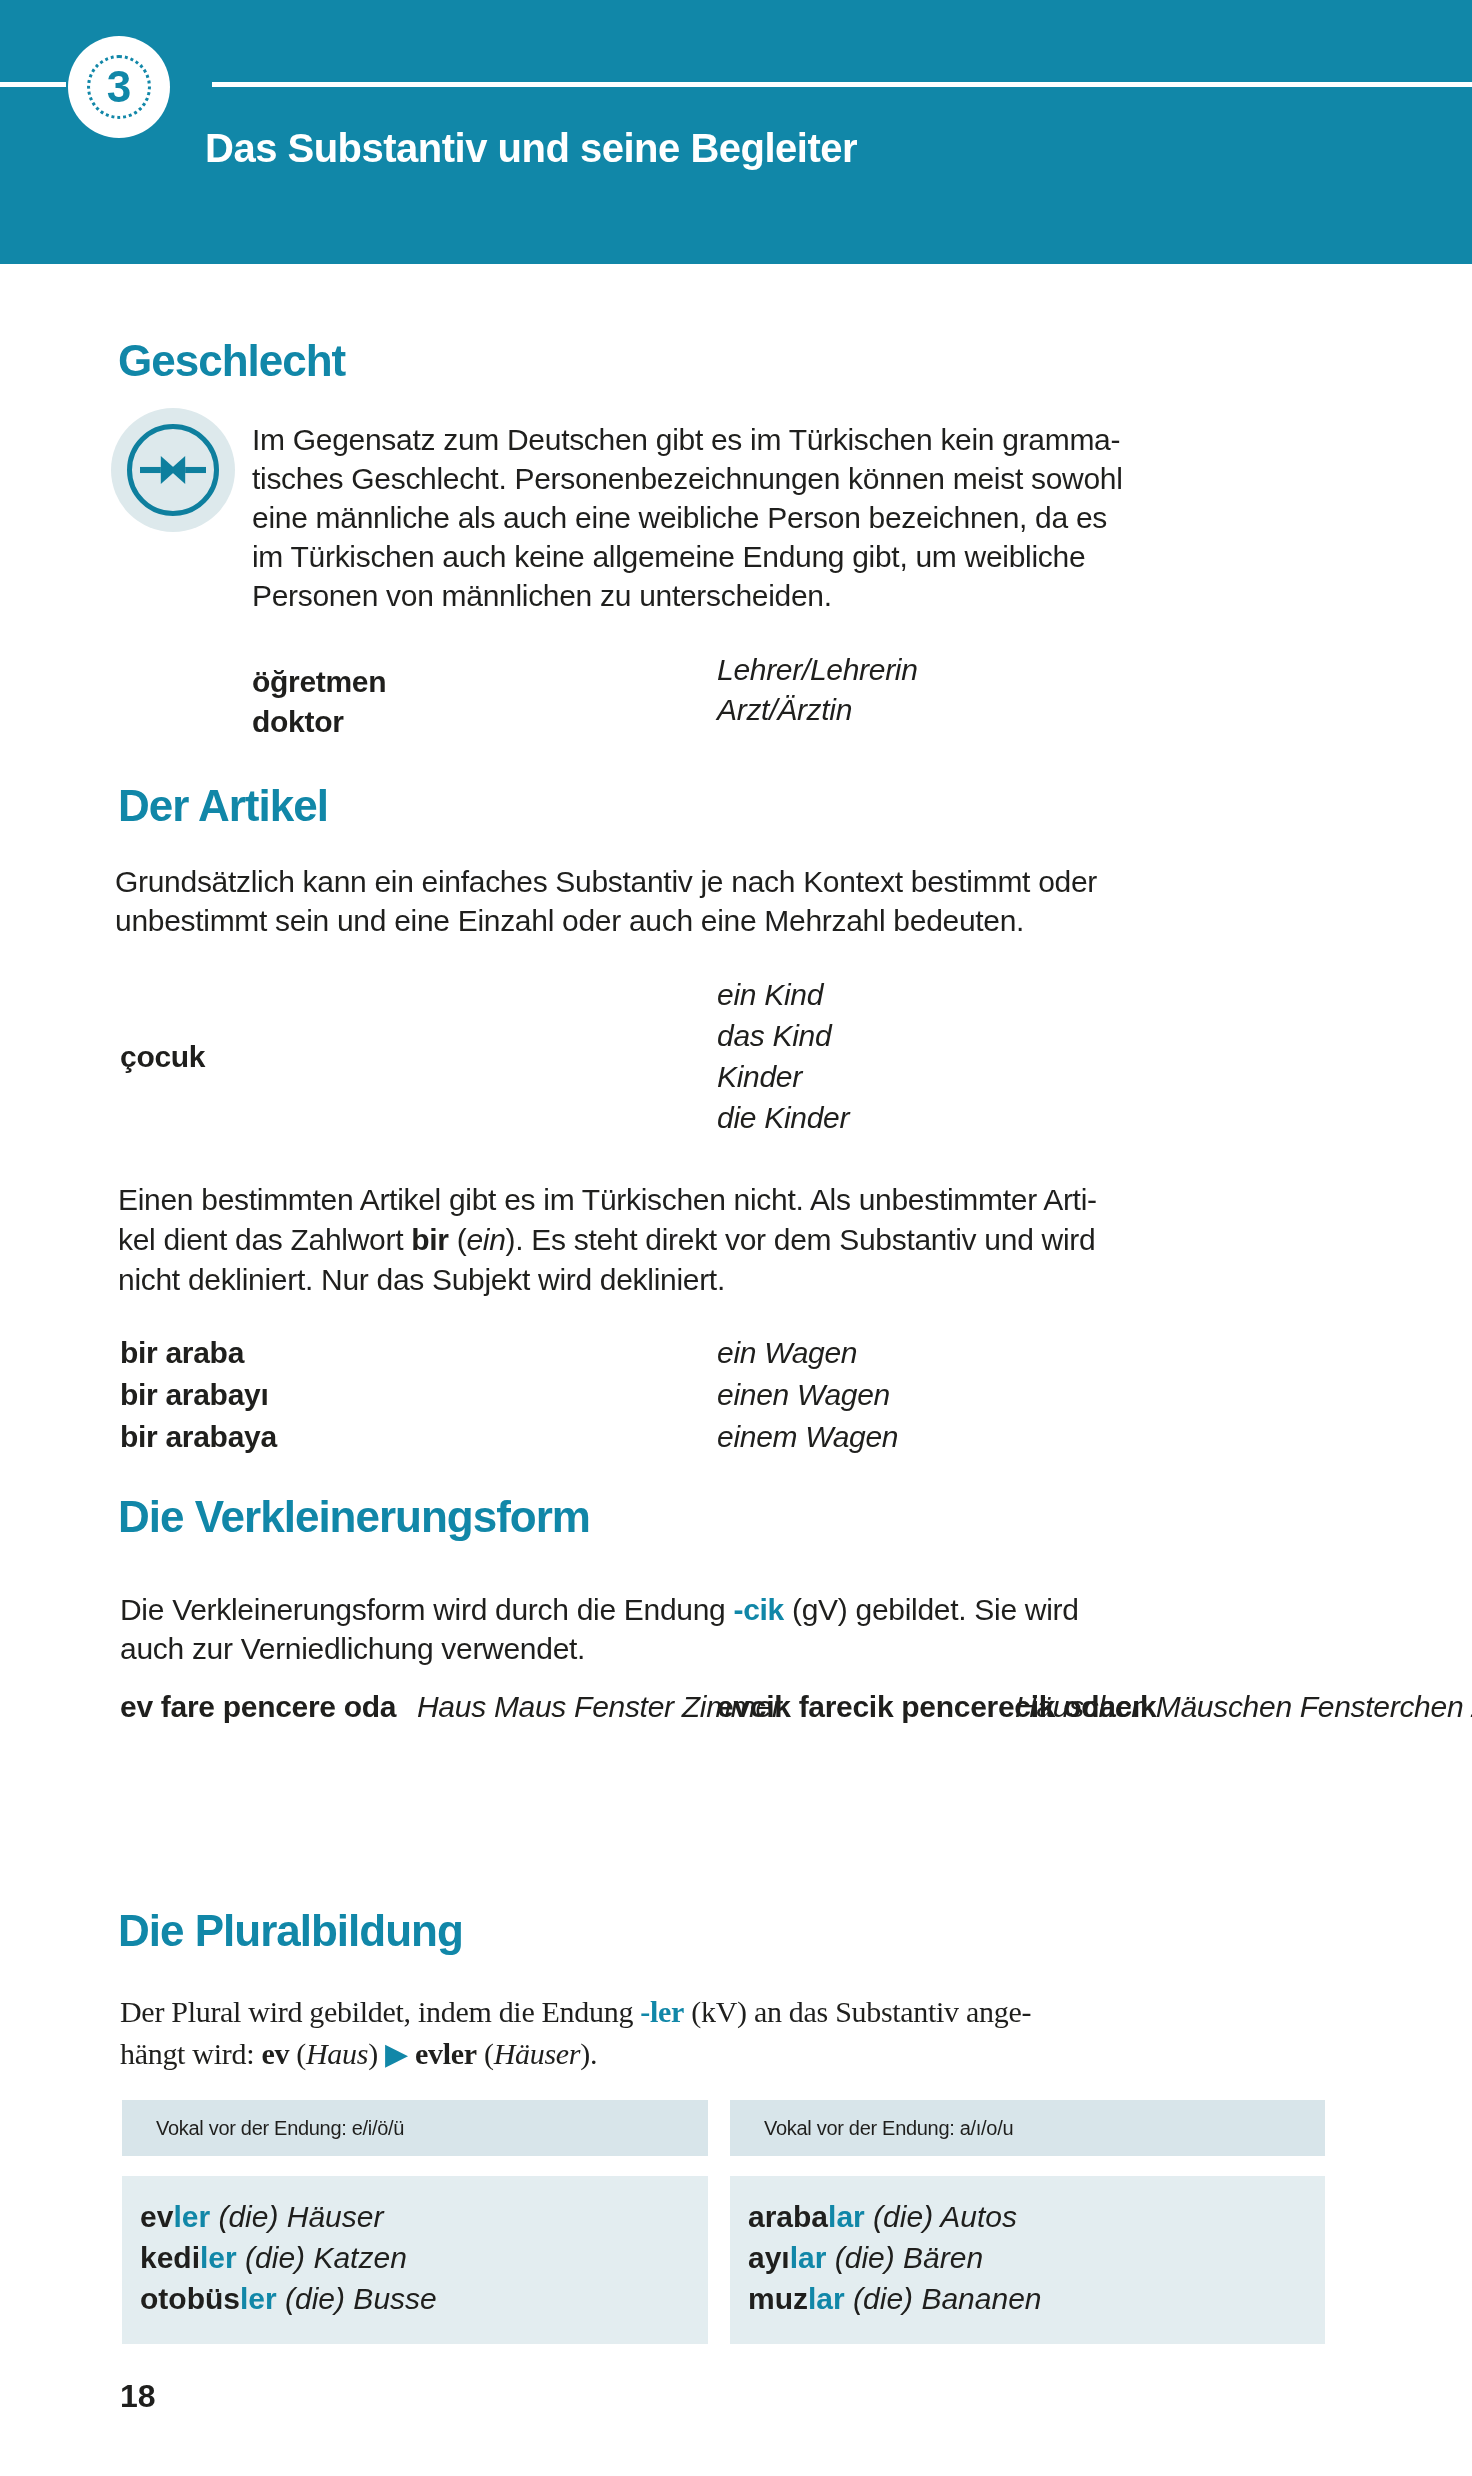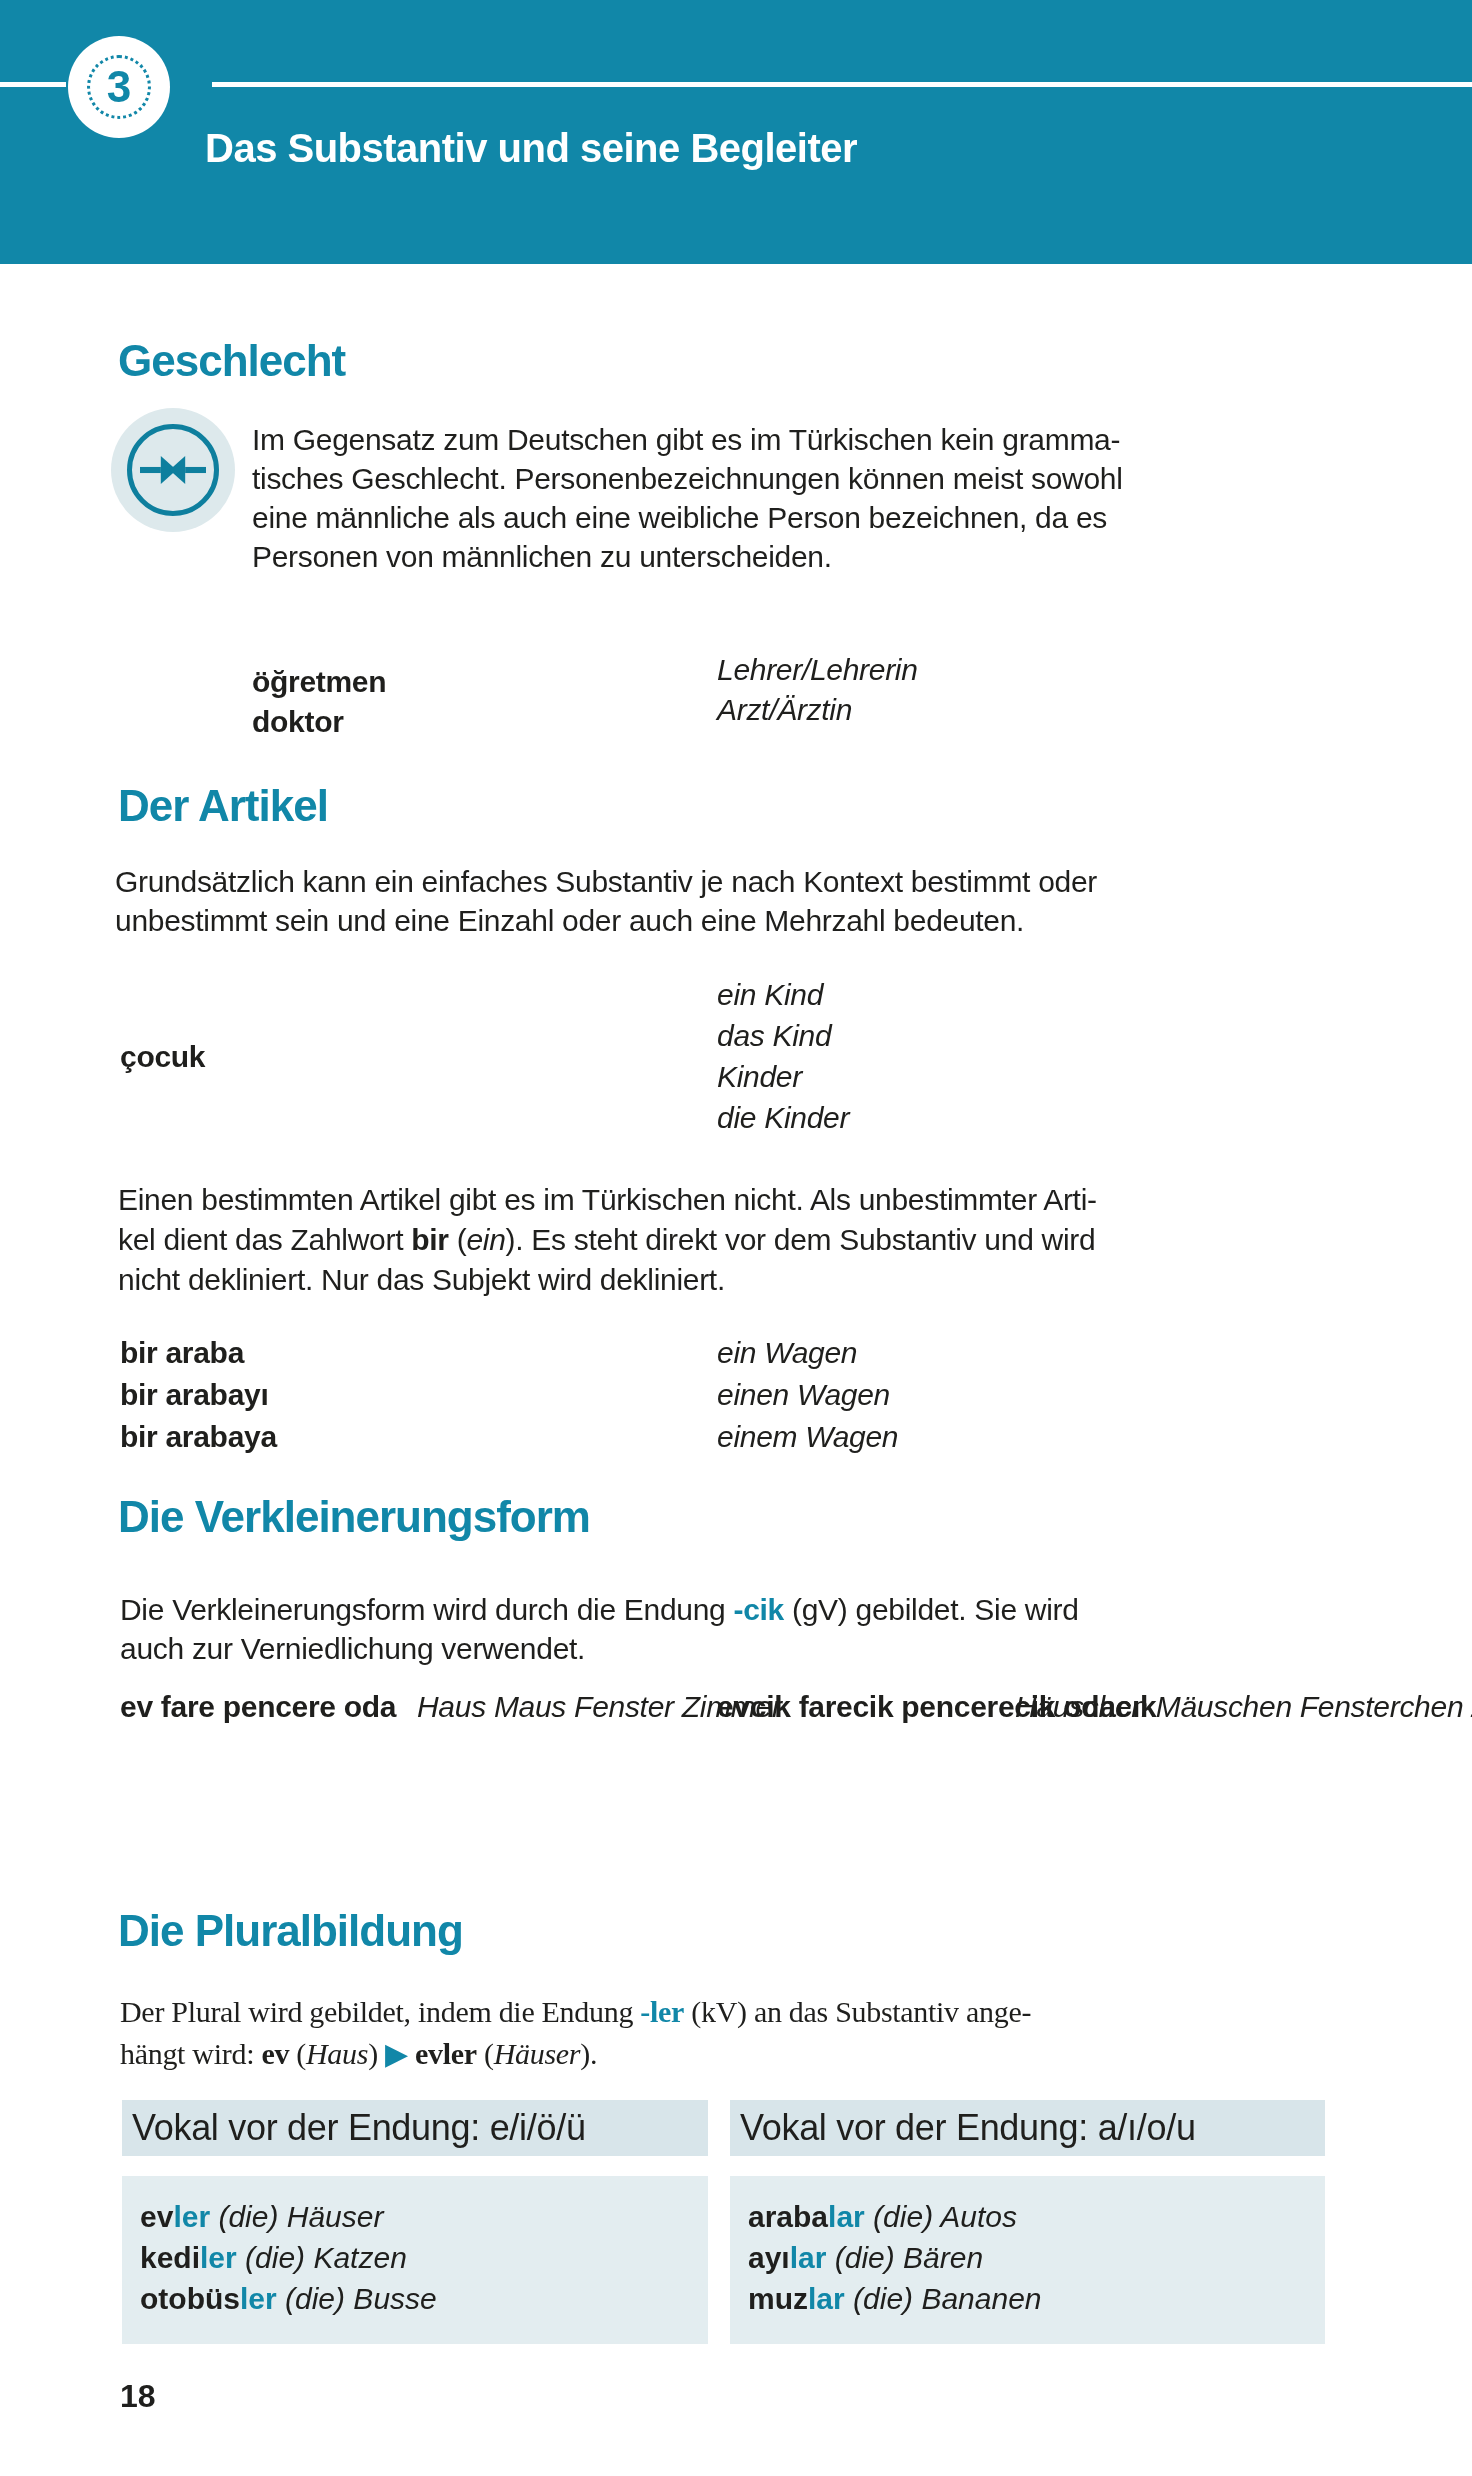--- a/index.html
+++ b/index.html
@@ -60,21 +60,21 @@
   .col .ln{display:block;}
 
   
   .dim-col{position:absolute;top:1688px;line-height:37px;white-space:nowrap;}
   #dim-c1{left:120px;}
   #dim-c2{left:417px;}
   #dim-c3{left:717px;}
   #dim-c4{left:1015px;}
 
   
-  .vokal-header{position:absolute;top:2100px;height:56px;background:var(--box-header);display:flex;align-items:center;padding-left:10px;font-size:36px;letter-spacing:-0.3px;}
+  .vokal-header{position:absolute;top:2100px;height:56px;background:var(--box-header);display:flex;align-items:center;padding-left:34px;font-size:20px;letter-spacing:-0.3px;}
   .vokal-body{position:absolute;top:2176px;height:168px;background:var(--box-body);padding:20px 0 0 18px;line-height:41px;font-size:30px;white-space:nowrap;}
   #box-l-h,#box-l-b{left:122px;width:586px;}
   #box-r-h,#box-r-b{left:730px;width:595px;}
   .vokal-body .ln{display:block;}
 
   
   .sg-r{font-style:normal;}
   .sg-b{font-weight:bold;}
   .sg-i{font-style:italic;}
   .sg-bt{font-weight:bold;color:var(--accent);}
@@ -110,20 +110,21 @@
         <rect x="52" y="16.5" width="24" height="7"></rect>
         <polygon points="52,4 34,20 52,36"></polygon>
       </svg>
     </div>
   </div>
 
   <div class="para" id="para-geschlecht">
     <span class="ln">Im Gegensatz zum Deutschen gibt es im Türkischen kein gramma-</span>
     <span class="ln">tisches Geschlecht. Personenbezeichnungen können meist sowohl</span>
     <span class="ln">eine männliche als auch eine weibliche Person bezeichnen, da es</span>
+    <span class="ln">im Türkischen auch keine allgemeine Endung gibt, um weibliche</span>
     <span class="ln">Personen von männlichen zu unterscheiden.</span>
   </div>
 
   <div class="col tr-word" id="ex1-tr">
     <span class="ln">öğretmen</span>
     <span class="ln">doktor</span>
   </div>
   <div class="col de-word" id="ex1-de">
     <span class="ln">Lehrer/Lehrerin</span>
     <span class="ln">Arzt/Ärztin</span>

